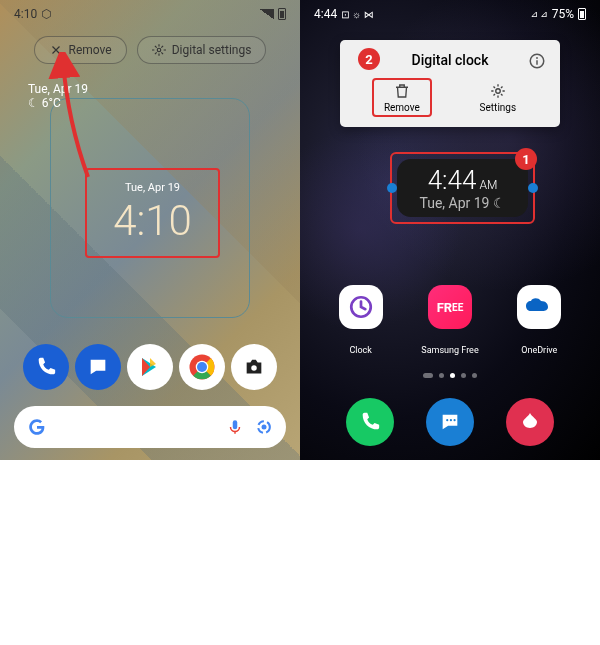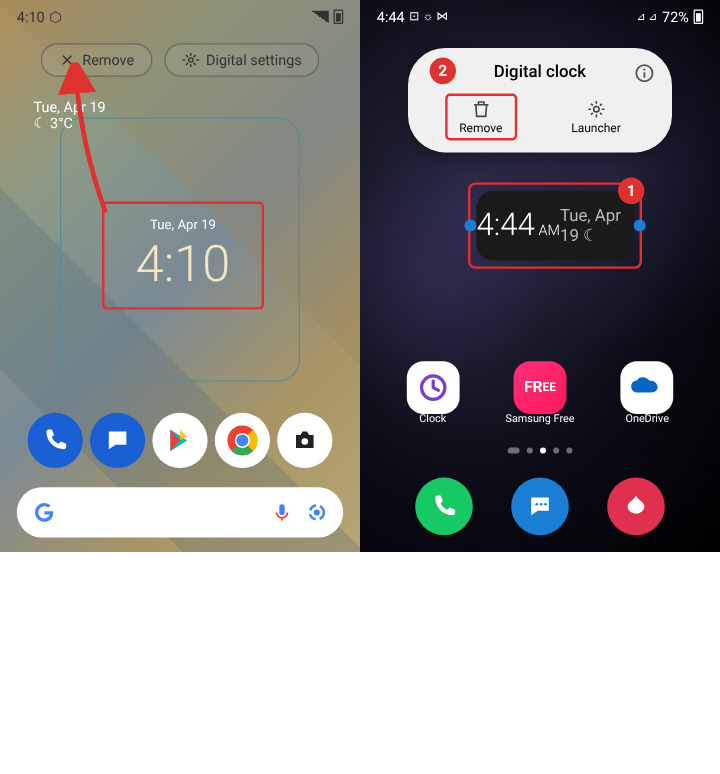--- a/index.html
+++ b/index.html
@@ -18,37 +18,37 @@
 .weather{position:relative;z-index:5;padding:10px 28px;color:#fff;font-size:12px}
 .widget-frame{position:absolute;left:50px;top:98px;width:200px;height:220px;border:1.5px solid #5a8a95;border-radius:18px;z-index:4}
 .clock-widget{position:absolute;left:85px;top:168px;width:135px;height:90px;border:2px solid #e03030;border-radius:4px;z-index:6;display:flex;flex-direction:column;align-items:center;justify-content:center;color:#fff}
 .clock-date{font-size:11px;margin-bottom:2px}
 .clock-time{font-size:42px;font-weight:300;color:#f5e5c5}
 .arrow{position:absolute;left:48px;top:52px;width:50px;height:130px;z-index:7;pointer-events:none}
 .dock-left{position:absolute;bottom:70px;left:0;right:0;display:flex;justify-content:space-around;padding:0 20px;z-index:5}
 .app-icon{width:46px;height:46px;border-radius:50%;display:flex;align-items:center;justify-content:center;font-size:20px;color:#fff}
 .search-bar{position:absolute;bottom:12px;left:14px;right:14px;height:42px;background:#fff;border-radius:22px;display:flex;align-items:center;padding:0 12px;z-index:5;justify-content:space-between}
 .search-left,.search-right{display:flex;align-items:center;gap:10px}
-.context-menu{position:absolute;top:40px;left:50%;transform:translateX(-50%);width:220px;background:#f0f0f0;border-radius:31px;padding:12px 14px 10px;z-index:10;box-shadow:0 4px 12px rgba(0,0,0,.3)}
+.context-menu{position:absolute;top:40px;left:50%;transform:translateX(-50%);width:220px;background:#f0f0f0;border-radius:5px;padding:12px 14px 10px;z-index:10;box-shadow:0 4px 12px rgba(0,0,0,.3)}
 .menu-title{text-align:center;font-size:14px;font-weight:500;margin-bottom:10px}
 .menu-actions{display:flex;justify-content:space-around}
 .menu-action{display:flex;flex-direction:column;align-items:center;gap:2px;font-size:10px;padding:4px 12px}
 .menu-action.highlighted{border:2px solid #e03030;border-radius:4px;padding:2px 10px}
 .info-icon{position:absolute;top:12px;right:14px;width:18px;height:18px}
 .right-widget{position:absolute;top:152px;left:90px;width:145px;height:72px;border:2px solid #e03030;border-radius:6px;z-index:8}
-.right-widget-inner{position:absolute;inset:5px;background:#1a1a1a;border-radius:14px;display:flex;flex-direction:row;align-items:center;justify-content:center;color:#fff}
+.right-widget-inner{position:absolute;inset:5px;background:#1a1a1a;border-radius:14px;display:flex;flex-direction:column;align-items:center;justify-content:center;color:#fff}
 .rw-time{font-size:26px;font-weight:300}
 .rw-time .ampm{font-size:12px;margin-left:3px}
 .rw-date{font-size:14px;color:#bbb}
 .resize-dot{position:absolute;width:10px;height:10px;background:#1a7fd4;border-radius:50%;top:50%;transform:translateY(-50%)}
 .resize-dot.left{left:-5px}
 .resize-dot.right{right:-5px}
 .annotation{position:absolute;width:22px;height:22px;background:#e03030;border-radius:50%;color:#fff;display:flex;align-items:center;justify-content:center;font-size:13px;font-weight:700;z-index:12}
 .app-row{position:absolute;bottom:105px;left:0;right:0;display:flex;justify-content:space-around;padding:0 16px;z-index:5}
-.app-item{display:flex;flex-direction:column;align-items:center;gap:0;width:62px}
+.app-item{display:flex;flex-direction:column;align-items:center;gap:16px;width:62px}
 .app-item .label{font-size:9px;color:#fff;text-align:right}
 .sq-icon{width:44px;height:44px;border-radius:14px;display:flex;align-items:center;justify-content:center;font-size:16px;color:#fff;font-weight:700}
 .page-dots{position:absolute;bottom:82px;left:0;right:0;display:flex;justify-content:center;gap:6px;z-index:5}
 .pdot{width:5px;height:5px;background:rgba(255,255,255,.4);border-radius:50%}
 .pdot.active{background:#fff}
 .pdot.home{width:10px;height:5px;border-radius:3px}
 .navbar{position:absolute;bottom:14px;left:0;right:0;display:flex;justify-content:space-around;padding:0 30px;z-index:5}
 .nav-icon{width:48px;height:48px;border-radius:50%;display:flex;align-items:center;justify-content:center}
 .sig{display:inline-block;width:14px;height:10px;background:linear-gradient(to top right,transparent 48%,currentColor 48%)}
 .batt{display:inline-block;width:8px;height:12px;border:1px solid currentColor;border-radius:1px;position:relative}
@@ -80,21 +80,21 @@
       <svg viewBox="0 0 24 24">
           <circle cx="12" cy="12" r="3" fill="none" stroke="#333" stroke-width="2"></circle>
           <path d="M12 2v4M12 18v4M4 12H0M24 12h-4M5 5l3 3M16 16l3 3M19 5l-3 3M8 16l-3 3" stroke="#333" stroke-width="2"></path>
         </svg>
       <span>Digital settings</span>
     </div>
   </div>
 
   <div class="weather">
     <div>Tue, Apr 19</div>
-    <div>☾ 3°C</div>
+    <div>☾ 6°C</div>
   </div>
 
   <div class="widget-frame"></div>
 
   <div class="clock-widget">
     <div class="clock-date">Tue, Apr 19</div>
     <div class="clock-time">4:10</div>
   </div>
 
   <svg class="arrow" viewBox="0 0 50 130">
@@ -161,21 +161,21 @@
 </div>
 
 <div class="phone phone-right">
   <div class="status-bar">
     <div class="status-left">
       <span>4:44</span>
       <span style="font-size:10px">⊡ ☼ ⋈</span>
     </div>
     <div class="status-right">
       <span style="font-size:9px">⊿ ⊿</span>
-      <span>72%</span>
+      <span>75%</span>
       <span class="batt"></span>
     </div>
   </div>
 
   <div class="context-menu">
     <svg class="info-icon" viewBox="0 0 24 24">
         <circle cx="12" cy="12" r="9" fill="none" stroke="#555" stroke-width="2"></circle>
         <circle cx="12" cy="8" r="1.2" fill="#555"></circle>
         <rect x="11" y="11" width="2" height="6" fill="#555"></rect>
       </svg>
@@ -185,21 +185,21 @@
         <svg width="18" height="18" viewBox="0 0 24 24">
             <path d="M6 7h12l-1 13H7L6 7zM9 4h6v3H9zM4 7h16" fill="none" stroke="#444" stroke-width="1.8"></path>
           </svg>
         <span>Remove</span>
       </div>
       <div class="menu-action">
         <svg width="18" height="18" viewBox="0 0 24 24">
             <circle cx="12" cy="12" r="3" fill="none" stroke="#444" stroke-width="1.8"></circle>
             <path d="M12 3v3M12 18v3M3 12h3M18 12h3M6 6l2 2M16 16l2 2M18 6l-2 2M8 16l-2 2" stroke="#444" stroke-width="1.8"></path>
           </svg>
-        <span>Launcher</span>
+        <span>Settings</span>
       </div>
     </div>
   </div>
 
   <div class="annotation" style="top:48px;left:58px">2</div>
 
   <div class="right-widget">
     <div class="resize-dot left"></div>
     <div class="resize-dot right"></div>
     <div class="right-widget-inner">

